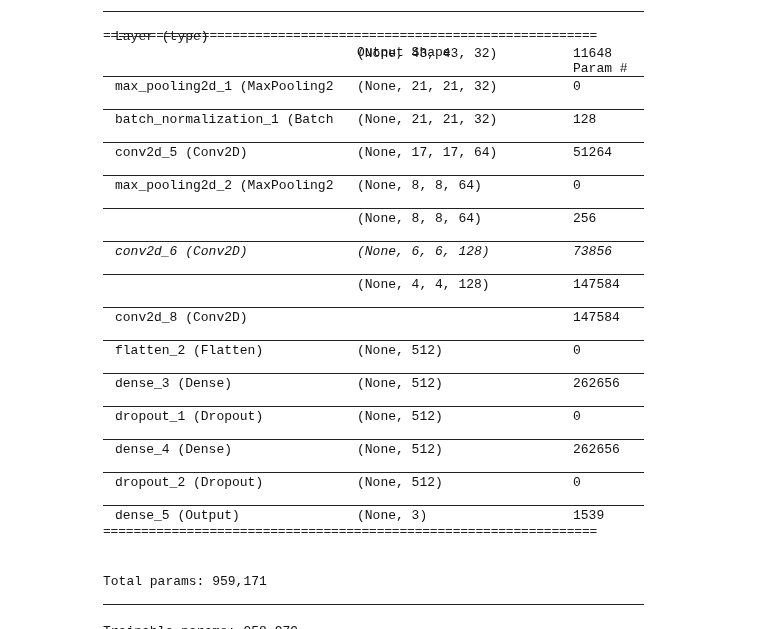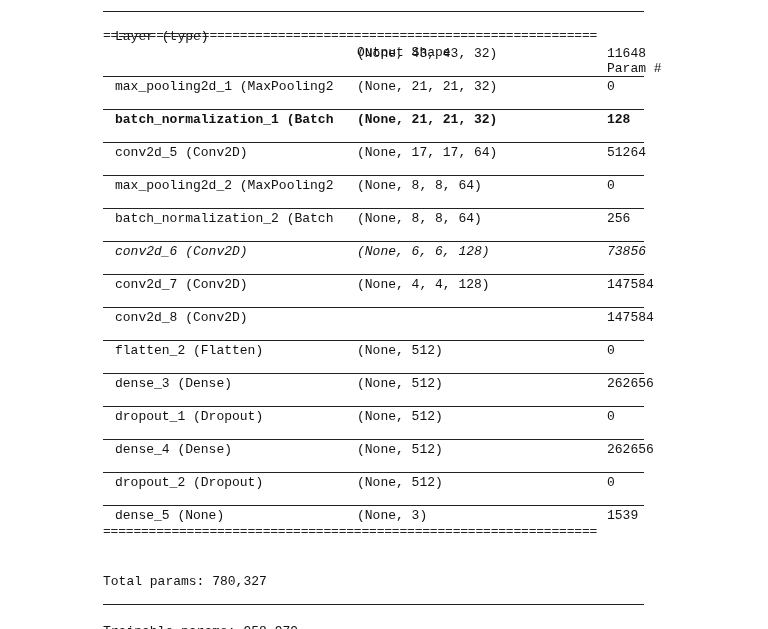--- a/index.html
+++ b/index.html
@@ -53,21 +53,20 @@
       position: absolute;
       left: 0;
     }
     .col-shape {
       position: absolute;
       left: 242px;
     }
     .col-param {
       position: absolute;
       left: 458px;
-      margin-left: 34px;
     }
     .totals {
       position: absolute;
       left: 0;
       top: 541px;
       line-height: 16.5px;
       white-space: pre;
     }
   </style>
 </head>
@@ -83,49 +82,49 @@
     <span class="col-param">Param #</span>
   </div>
 
   <div class="dbl-rule" style="top:32px">=================================================================</div>
 
   <div id="rows">
       <div class="row" style="top: 46px;"><span class="col-shape">(None, 43, 43, 32)</span><span class="col-param">11648</span></div>
       <div class="rule" style="top: 76px;"></div>
       <div class="row" style="top: 79px;"><span class="col-layer">max_pooling2d_1 (MaxPooling2</span><span class="col-shape">(None, 21, 21, 32)</span><span class="col-param">0</span></div>
       <div class="rule" style="top: 109px;"></div>
-      <div class="row" style="top: 112px; font-weight: bold;"><span class="col-layer">batch_normalization_1 (Batch</span><span class="col-shape">(None, 21, 21, 32)</span><span class="col-param">128</span></div>
+      <div class="row" style="top: 112px;"><span class="col-layer">batch_normalization_1 (Batch</span><span class="col-shape">(None, 21, 21, 32)</span><span class="col-param">128</span></div>
       <div class="rule" style="top: 142px;"></div>
       <div class="row" style="top: 145px;"><span class="col-layer">conv2d_5 (Conv2D)</span><span class="col-shape">(None, 17, 17, 64)</span><span class="col-param">51264</span></div>
       <div class="rule" style="top: 175px;"></div>
       <div class="row" style="top: 178px; padding-left: 33px;"><span class="col-layer">max_pooling2d_2 (MaxPooling2</span><span class="col-shape">(None, 8, 8, 64)</span><span class="col-param">0</span></div>
       <div class="rule" style="top: 208px;"></div>
-      <div class="row" style="top: 211px;"><span class="col-layer">batch_normalization_2 (Batch</span><span class="col-shape">(None, 8, 8, 64)</span><span class="col-param">256</span></div>
+      <div class="row" style="top: 211px;"><span class="col-shape">(None, 8, 8, 64)</span><span class="col-param">256</span></div>
       <div class="rule" style="top: 241px;"></div>
       <div class="row" style="top: 244px; font-style: italic;"><span class="col-layer">conv2d_6 (Conv2D)</span><span class="col-shape">(None, 6, 6, 128)</span><span class="col-param">73856</span></div>
       <div class="rule" style="top: 274px;"></div>
-      <div class="row" style="top: 277px;"><span class="col-layer">conv2d_7 (Conv2D)</span><span class="col-shape">(None, 4, 4, 128)</span><span class="col-param">147584</span></div>
+      <div class="row" style="top: 277px;"><span class="col-shape">(None, 4, 4, 128)</span><span class="col-param">147584</span></div>
       <div class="rule" style="top: 307px;"></div>
       <div class="row" style="top: 310px; text-align: right;"><span class="col-layer">conv2d_8 (Conv2D)</span><span class="col-param">147584</span></div>
       <div class="rule" style="top: 340px;"></div>
       <div class="row" style="top: 343px; font-family: Liberation Mono, monospace;"><span class="col-layer">flatten_2 (Flatten)</span><span class="col-shape">(None, 512)</span><span class="col-param">0</span></div>
       <div class="rule" style="top: 373px;"></div>
       <div class="row" style="top: 376px;"><span class="col-layer">dense_3 (Dense)</span><span class="col-shape">(None, 512)</span><span class="col-param">262656</span></div>
       <div class="rule" style="top: 406px;"></div>
       <div class="row" style="top: 409px;"><span class="col-layer">dropout_1 (Dropout)</span><span class="col-shape">(None, 512)</span><span class="col-param">0</span></div>
       <div class="rule" style="top: 439px;"></div>
       <div class="row" style="top: 442px;"><span class="col-layer">dense_4 (Dense)</span><span class="col-shape">(None, 512)</span><span class="col-param">262656</span></div>
       <div class="rule" style="top: 472px;"></div>
       <div class="row" style="top: 475px; text-decoration: underline;"><span class="col-layer">dropout_2 (Dropout)</span><span class="col-shape">(None, 512)</span><span class="col-param">0</span></div>
       <div class="rule" style="top: 505px;"></div>
-      <div class="row" style="top: 508px;"><span class="col-layer">dense_5 (None)</span><span class="col-shape">(None, 3)</span><span class="col-param">1539</span></div>
+      <div class="row" style="top: 508px;"><span class="col-layer">dense_5 (Output)</span><span class="col-shape">(None, 3)</span><span class="col-param">1539</span></div>
     </div>
 
   <div class="dbl-rule" style="top:528px">=================================================================</div>
 
   <div class="totals">
-    <div>Total params: 780,327</div>
+    <div>Total params: 959,171</div>
     <div>Trainable params: 958,979</div>
     
   </div>
 
   <div class="rule" style="top:604px"></div>
 </div>
 
 </body></html>

